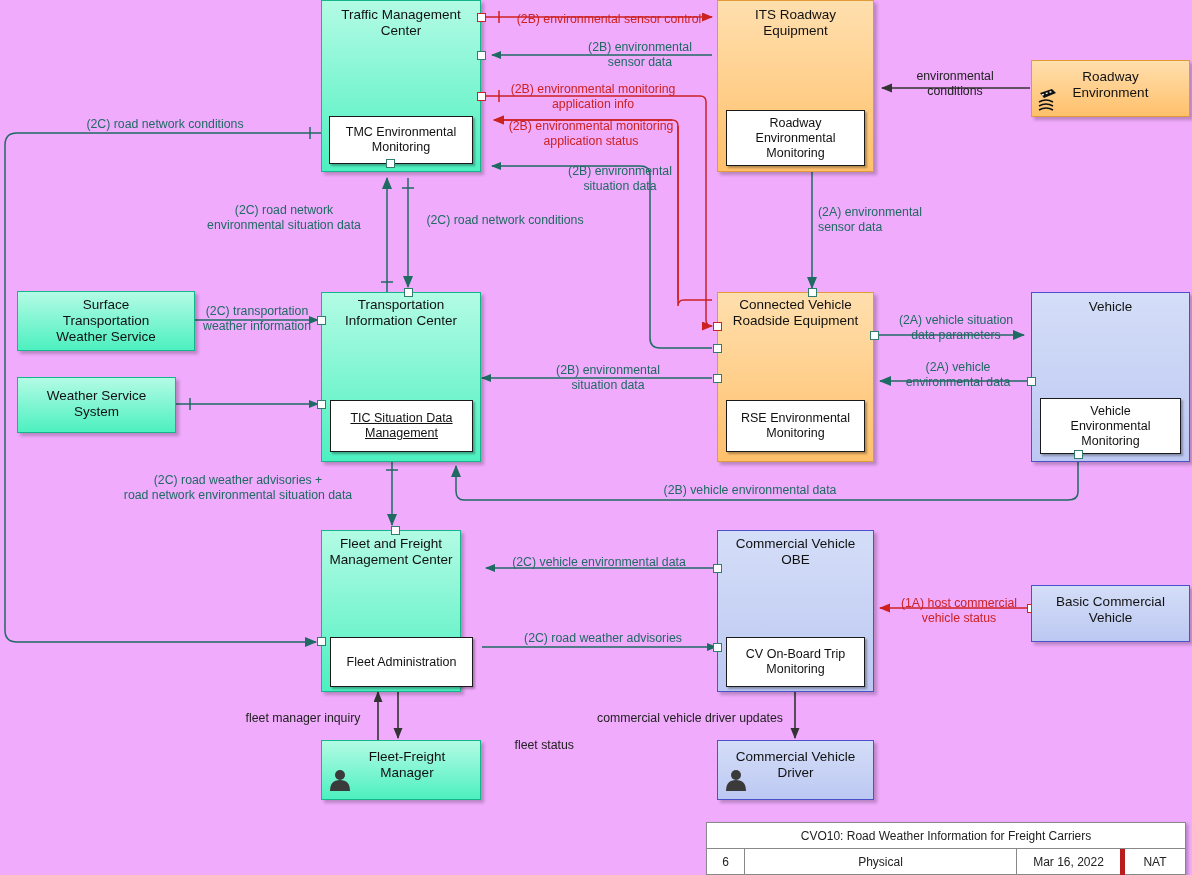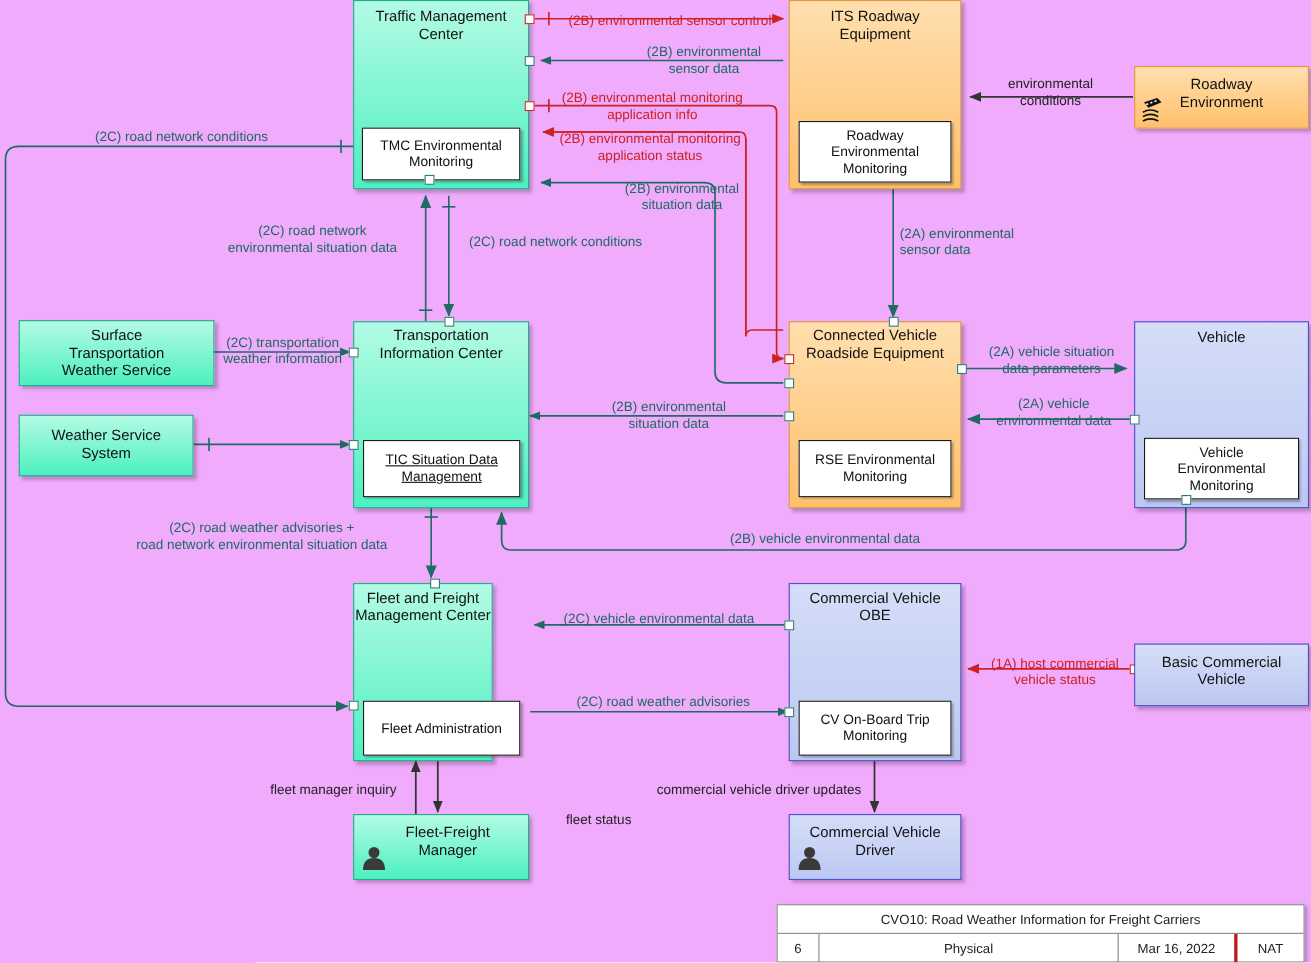--- a/index.html
+++ b/index.html
@@ -35,21 +35,21 @@
 
   
   #titleblock{position:absolute;border:1px solid #888;background:#fff;box-sizing:border-box;
               box-shadow:2px 2px 3px rgba(0,0,0,.25);}
   #titleblock .row{display:flex;}
   #titleblock .cell{box-sizing:border-box;font-size:12px;color:#222;display:flex;
                     align-items:center;justify-content:center;height:26px;}
   #titleblock .r1 .cell{width:100%;border-bottom:1px solid #888;}
   #titleblock .c-num{width:38px;border-right:1px solid #888;}
   #titleblock .c-view{flex:1;border-right:1px solid #888;}
-  #titleblock .c-date{width:108px;border-right:3px solid #b91c1c;}
+  #titleblock .c-date{width:108px;border-right:5px solid #b91c1c;}
   #titleblock .c-org{width:60px;}
 </style>
 </head>
 <body>
 
 <div id="canvas">
 
   <svg id="wires" viewBox="0 0 1192 875">
     <defs>
       <marker id="ag" markerWidth="10" markerHeight="10" refX="9" refY="4" orient="auto" markerUnits="userSpaceOnUse">
@@ -202,21 +202,21 @@
 
   <div class="node vehicle" style="left:1031px;top:292px;width:159px;height:170px;">
     <div class="ttl" style="top:6px;white-space:pre-line;">Vehicle</div>
   </div>
   <div class="sub" style="left:1040px;top:398px;width:141px;height:56px;white-space:pre-line;">Vehicle
 Environmental
 Monitoring</div>
   <div class="port g" style="left:1027px;top:377px;"></div>
   <div class="port g" style="left:1074px;top:450px;"></div>
 
-  <div class="node center" style="left:321px;top:530px;width:127px;height:162px;text-decoration:underline;">
+  <div class="node center" style="left:321px;top:530px;width:140px;height:162px;text-decoration:underline;">
     <div class="ttl" style="white-space:pre-line;top:5px;">Fleet and Freight
 Management Center</div>
   </div>
   <div class="sub" style="left:330px;top:637px;width:143px;height:50px;">Fleet Administration</div>
   <div class="port g" style="left:391px;top:526px;"></div>
   <div class="port g" style="left:317px;top:637px;"></div>
 
   <div class="node vehicle" style="left:717px;top:530px;width:157px;height:162px;">
     <div class="ttl" style="white-space:pre-line;top:5px;">Commercial Vehicle
 OBE</div>

